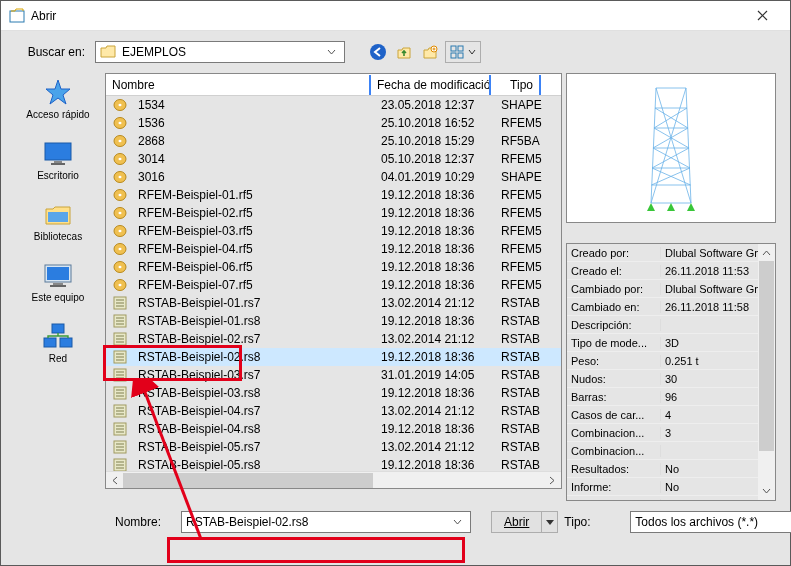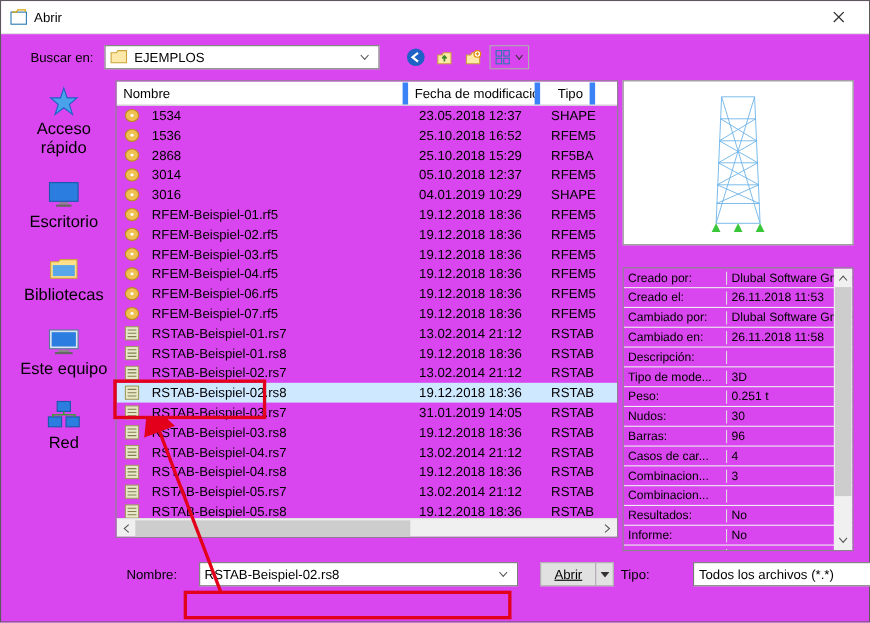--- a/index.html
+++ b/index.html
@@ -7,21 +7,21 @@
     margin: 0;
     font-family: "Segoe UI", Tahoma, sans-serif;
     font-size: 12px;
     background: #fff;
     color: #000;
   }
   .window {
     width: 791px;
     height: 566px;
     border: 1px solid #5a5a5a;
-    background: #d946ef;
+    background: #e5e5e5;
     position: relative;
   }
   .titlebar {
     height: 30px;
     display: flex;
     align-items: center;
     padding: 0 8px;
     background: #fff;
     border-bottom: 1px solid #e0e0e0;
   }
@@ -96,21 +96,21 @@
     width: 86px;
     padding-top: 4px;
     display: flex;
     flex-direction: column;
     gap: 18px;
     align-items: center;
   }
   .place {
     width: 80px;
     text-align: center;
-    font-size: 15px;
+    font-size: 10px;
     cursor: pointer;
   }
   .place .pic {
     width: 36px; height: 30px;
     margin: 0 auto 2px;
     display: flex; align-items: center; justify-content: center;
   }
   .listwrap {
     flex: 1;
     border: 1px solid #888;
@@ -124,21 +124,21 @@
   .listhead {
     display: flex;
     border-bottom: 1px solid #d0d0d0;
     background: #fff;
     font-size: 12px;
     height: 22px;
     align-items: center;
   }
   .listhead span {
     padding: 3px 6px;
-    border-right: 5px solid #3b82f6;
+    border-right: 2px solid #3b82f6;
     white-space: nowrap;
     overflow: hidden;
   }
   .col-name { width: 265px; }
   .col-date { width: 120px; }
   .col-type { width: 50px; text-align: right; }
   .rows {
     overflow: hidden;
     flex: 1;
   }

